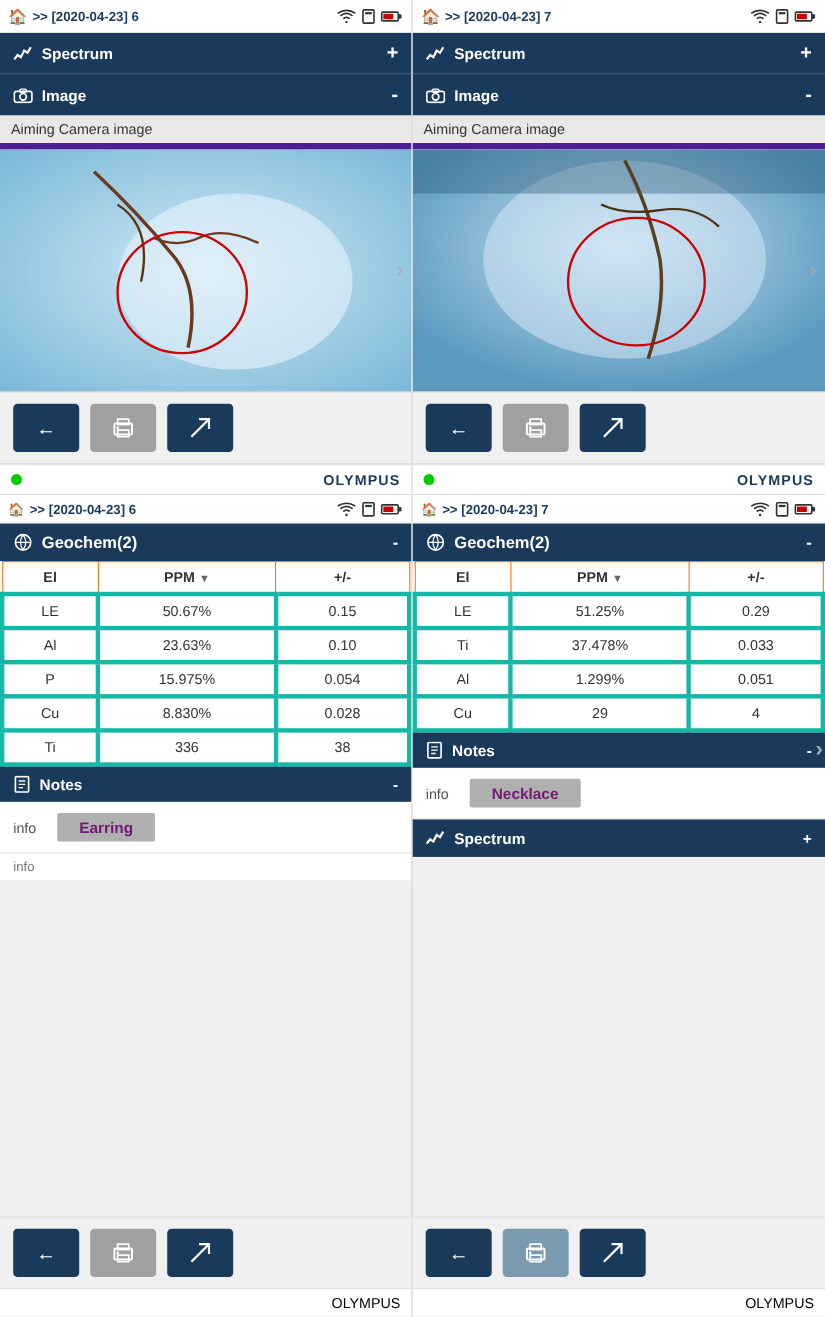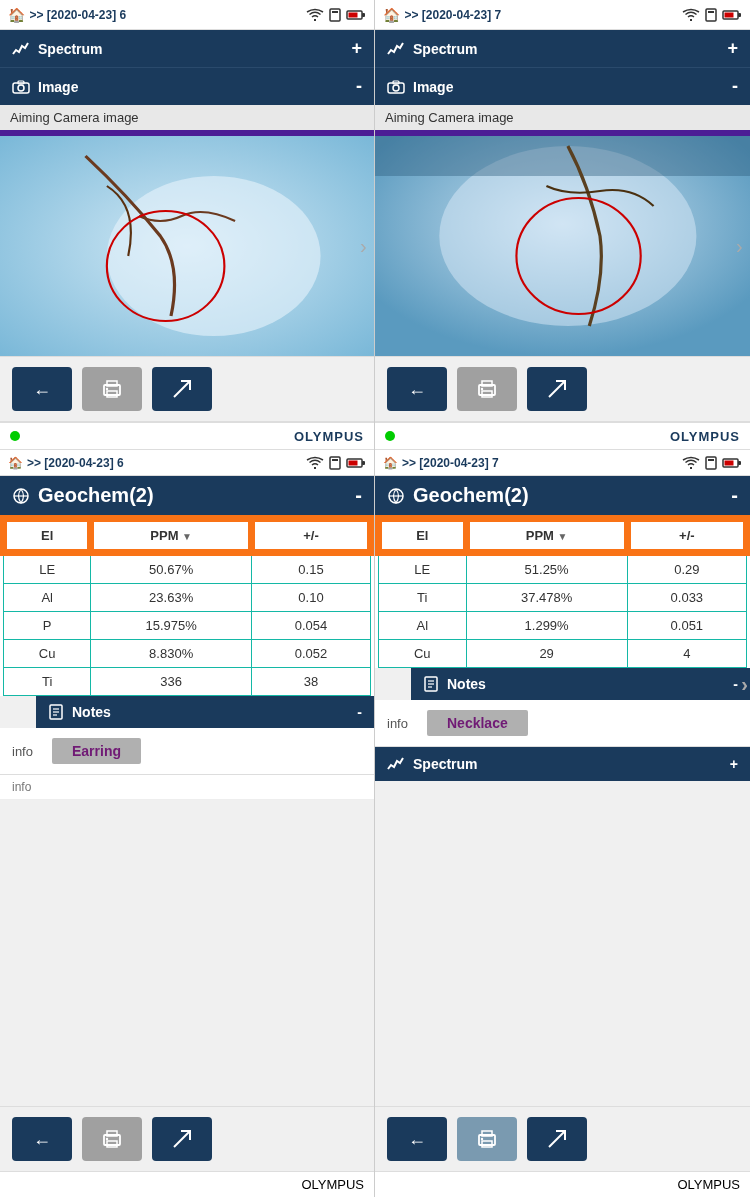--- a/index.html
+++ b/index.html
@@ -146,62 +146,61 @@
     }
 
     
     .geochem-header {
       background: #1a3a5c;
       color: #fff;
       display: flex;
       align-items: center;
       justify-content: space-between;
       padding: 8px 12px;
-      font-size: 20px;
+      font-size: 15px;
       font-weight: bold;
     }
 
     
     .data-table {
       width: 100%;
       border-collapse: collapse;
       background: #fff;
     }
     .data-table th {
       background: #fff;
-      border: 7px solid #f97316;
+      border: 1px solid #f97316;
       padding: 6px 10px;
       text-align: center;
       font-size: 13px;
       font-weight: bold;
       color: #333;
     }
     .data-table td {
-      border: 1px solid #14b8a6;
+      border: 4px solid #14b8a6;
       padding: 6px 10px;
       text-align: center;
       font-size: 13px;
       color: #333;
     }
     .data-table .sort-arrow {
       font-size: 10px;
       color: #666;
     }
 
     
     .notes-header {
       background: #1a3a5c;
       color: #fff;
       display: flex;
       align-items: center;
       justify-content: space-between;
       padding: 8px 12px;
       font-size: 14px;
       font-weight: bold;
-      margin-left: 36px;
     }
     .notes-content {
       background: #fff;
       padding: 10px 12px;
       display: flex;
       align-items: center;
       gap: 10px;
       border-bottom: 1px solid #ddd;
     }
     .notes-label {
@@ -434,21 +433,21 @@
             <td>0.10</td>
           </tr>
           <tr>
             <td>P</td>
             <td>15.975%</td>
             <td>0.054</td>
           </tr>
           <tr>
             <td>Cu</td>
             <td>8.830%</td>
-            <td>0.052</td>
+            <td>0.028</td>
           </tr>
           <tr>
             <td>Ti</td>
             <td>336</td>
             <td>38</td>
           </tr>
         </tbody>
     </table>
   </div>
 

